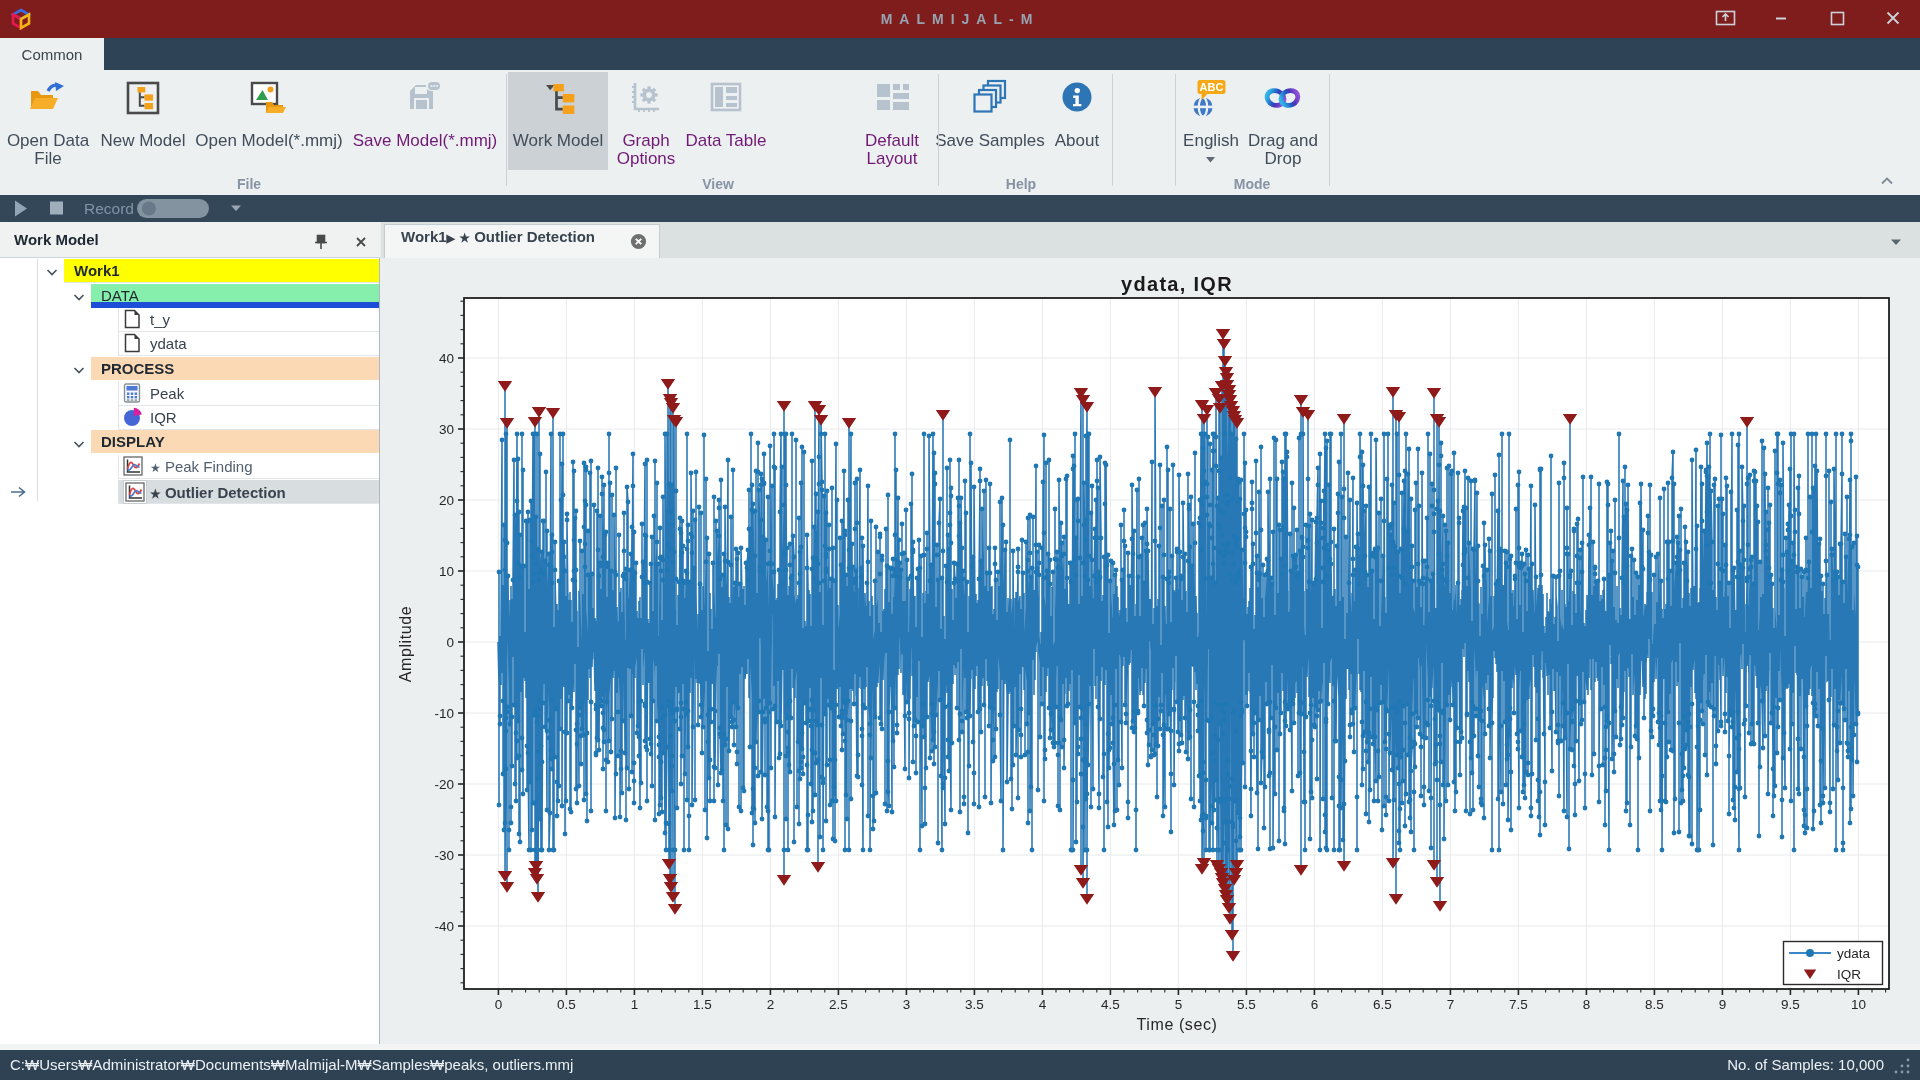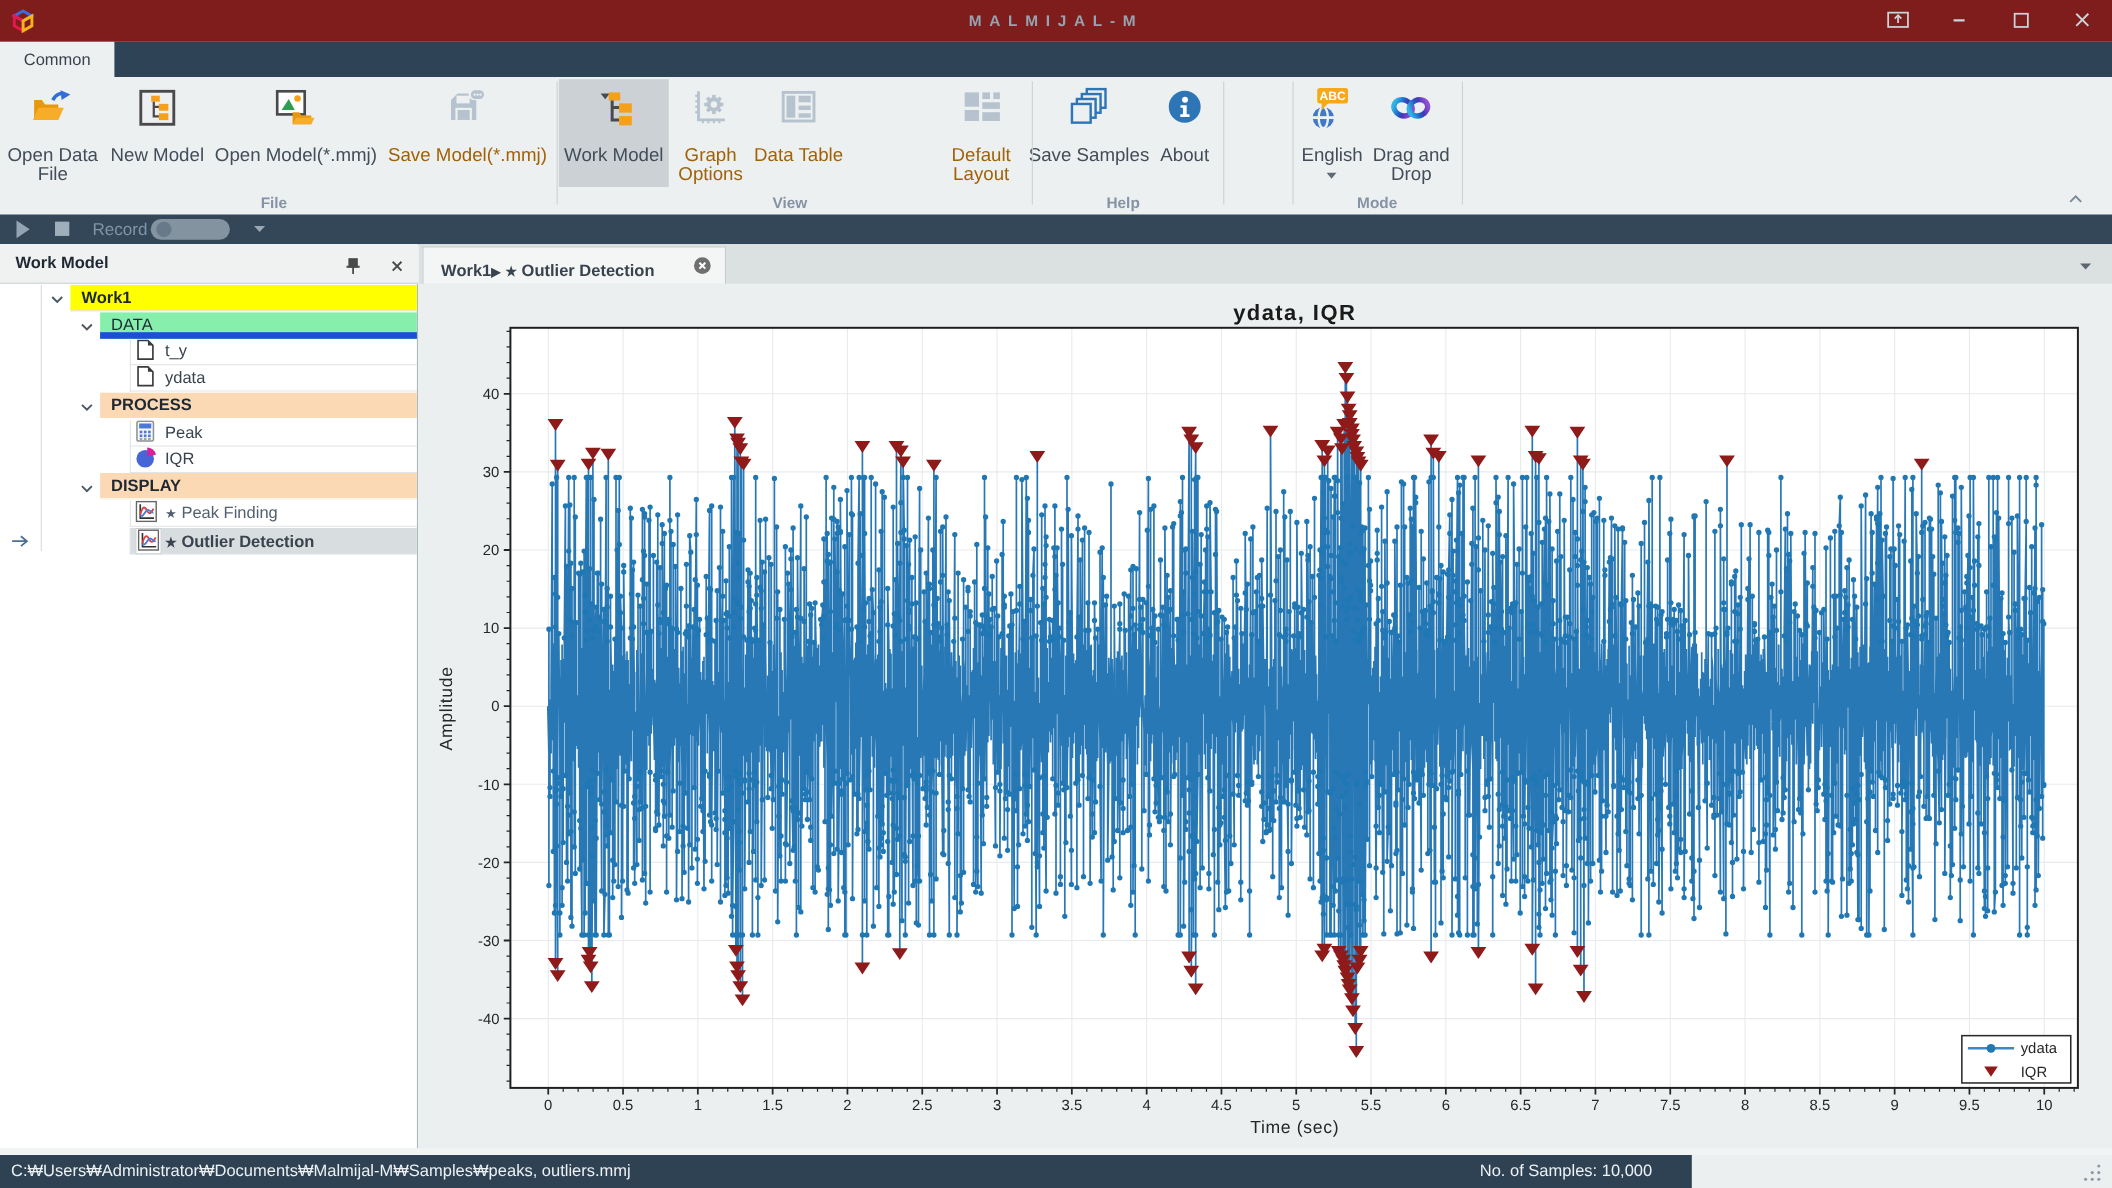--- a/index.html
+++ b/index.html
@@ -5,32 +5,32 @@
 html,body{width:1920px;height:1080px;overflow:hidden;font-family:"Liberation Sans", sans-serif;-webkit-font-smoothing:antialiased}
 .ab{position:absolute}
 #app{position:relative;width:1920px;height:1080px;background:#ECEFF0}
 #titlebar{left:0;top:0;width:1920px;height:38px;background:#7f1d1d}
 #tabstrip{left:0;top:38px;width:1920px;height:32px;background:#2F4357}
 #commontab{left:0;top:38px;width:104px;height:32px;background:#EDF0F1;color:#3A434D;font-size:15px;text-align:center;line-height:33px}
 #ribbon{left:0;top:70px;width:1920px;height:125px;background:#EDF0F1}
 .rb{position:absolute;top:2px;text-align:center}
 .rb svg{display:block;margin:6px auto 0 auto}
 .rl{font-size:17px;line-height:17.5px;color:#414D59}
-.rl.dis{color:#a16207}
+.rl.dis{color:#701a75}
 .gl{position:absolute;top:106px;font-size:14px;font-weight:bold;color:#8593A5;transform:translateX(-50%)}
 .sep{position:absolute;top:4px;height:112px;width:1px;background:#CBD1D6}
 #recordbar{left:0;top:195px;width:1920px;height:27px;background:#334759}
 #lpanel{left:0;top:222px;width:380px;height:822px;background:#fff;border-right:1px solid #AEB8BF}
 #lphead{left:0;top:222px;width:380px;height:36px;background:#F0F2F2;border-bottom:1px solid #CBD4DA;color:#1E2833;font-weight:bold;font-size:15px;line-height:36px;padding-left:14px}
 .trow{position:absolute;height:24px;font-size:15px;line-height:24px;color:#39434E}
 #tabbar{left:381px;top:222px;width:1539px;height:36px;background:#DBE0E1}
-#doctab{left:384px;top:224px;width:276px;height:34px;background:#F4F6F6;border:1px solid #C5CCD0;border-bottom:none;font-size:15px;font-weight:bold;color:#39434E;line-height:44px;padding-left:16px}
+#doctab{left:384px;top:224px;width:276px;height:34px;background:#F4F6F6;border:1px solid #C5CCD0;border-bottom:none;font-size:15px;font-weight:bold;color:#39434E;line-height:24px;padding-left:16px}
 #figure{left:381px;top:258px}
 #bstrip{left:0;top:1044px;width:1920px;height:6px;background:#F2F4F4}
-#statusbar{left:0;top:1050px;width:1538px;height:30px;background:#2E4254;color:#EDF1F4;font-size:15px;line-height:30px}
+#statusbar{left:0;top:1050px;width:1920px;height:30px;background:#2E4254;color:#EDF1F4;font-size:15px;line-height:30px}
 </style></head>
 <body>
 <div id="app">
 <div id="titlebar" class="ab">
       <svg width="22" height="22" viewBox="0 0 22 22" style="position:absolute;left:10px;top:8px">
         <g stroke-width="2.6" fill="none">
           <path d="M11 2 L19 6.5 L11 11 L3 6.5 Z" stroke="#3D6BE0"></path>
           <path d="M3 6.5 L11 11 L11 20 L3 15.5 Z" stroke="#E8174E"></path>
           <path d="M19 6.5 L19 15.5 L11 20 L11 11 Z" stroke="#F5B517"></path>
         </g>

